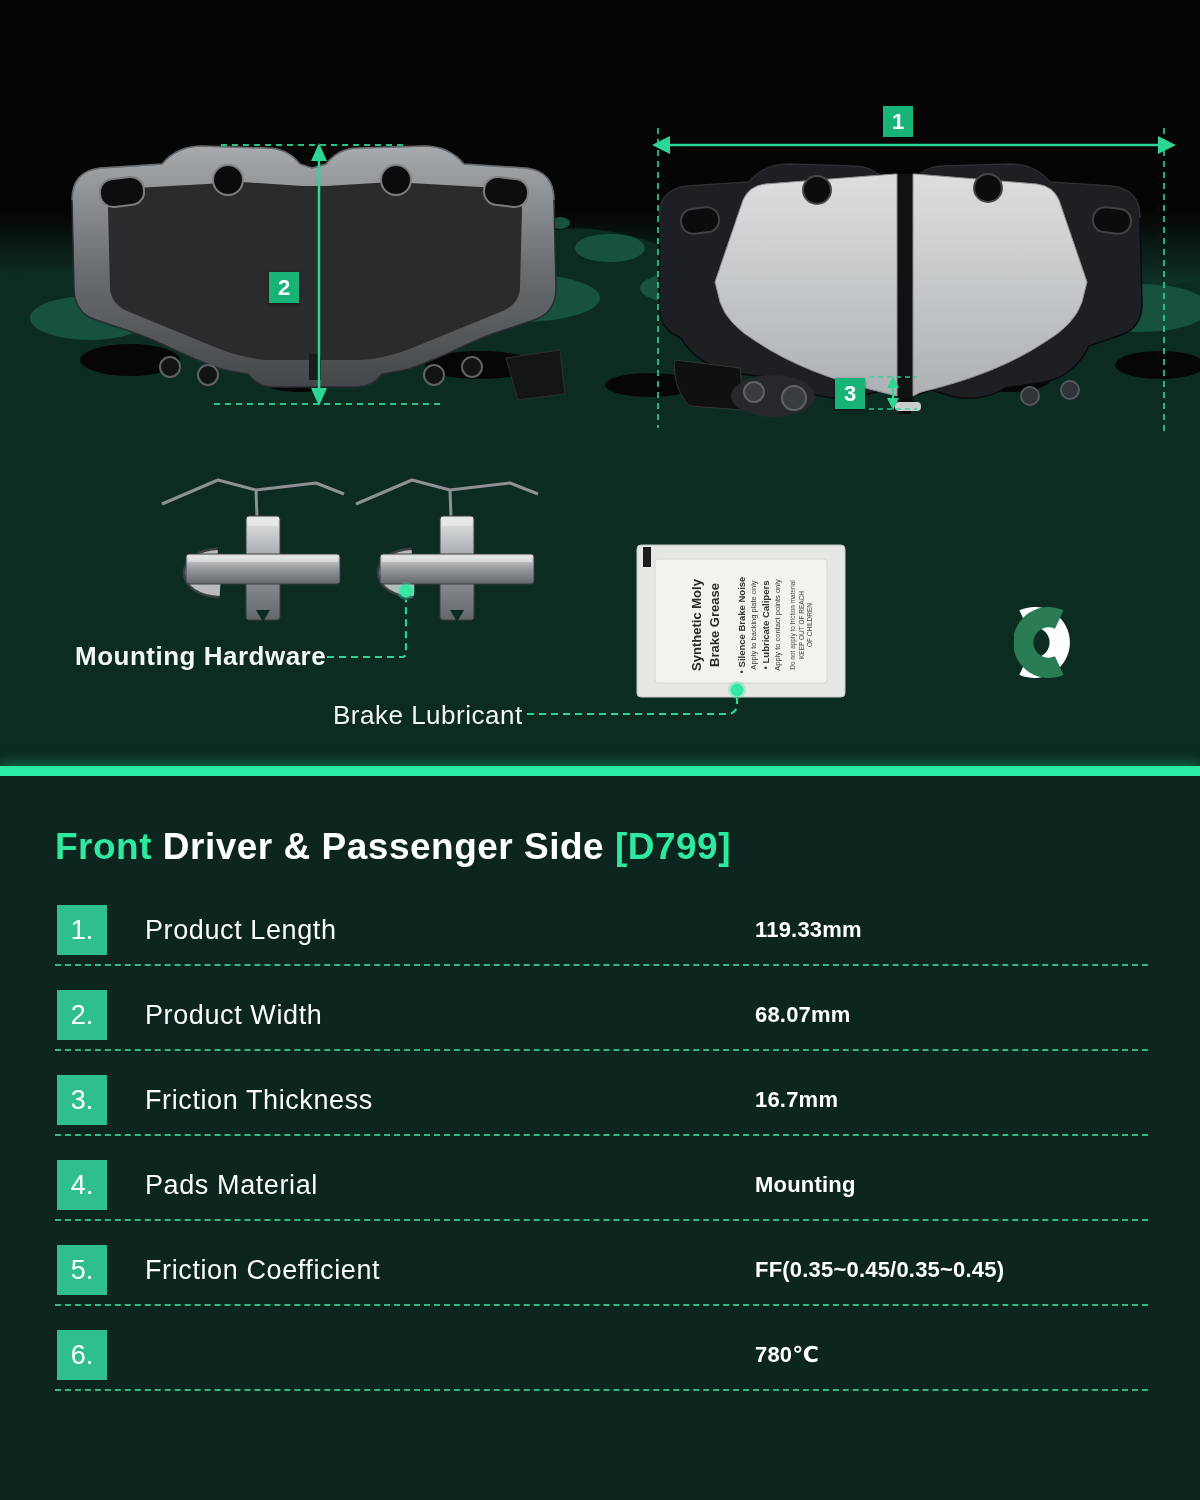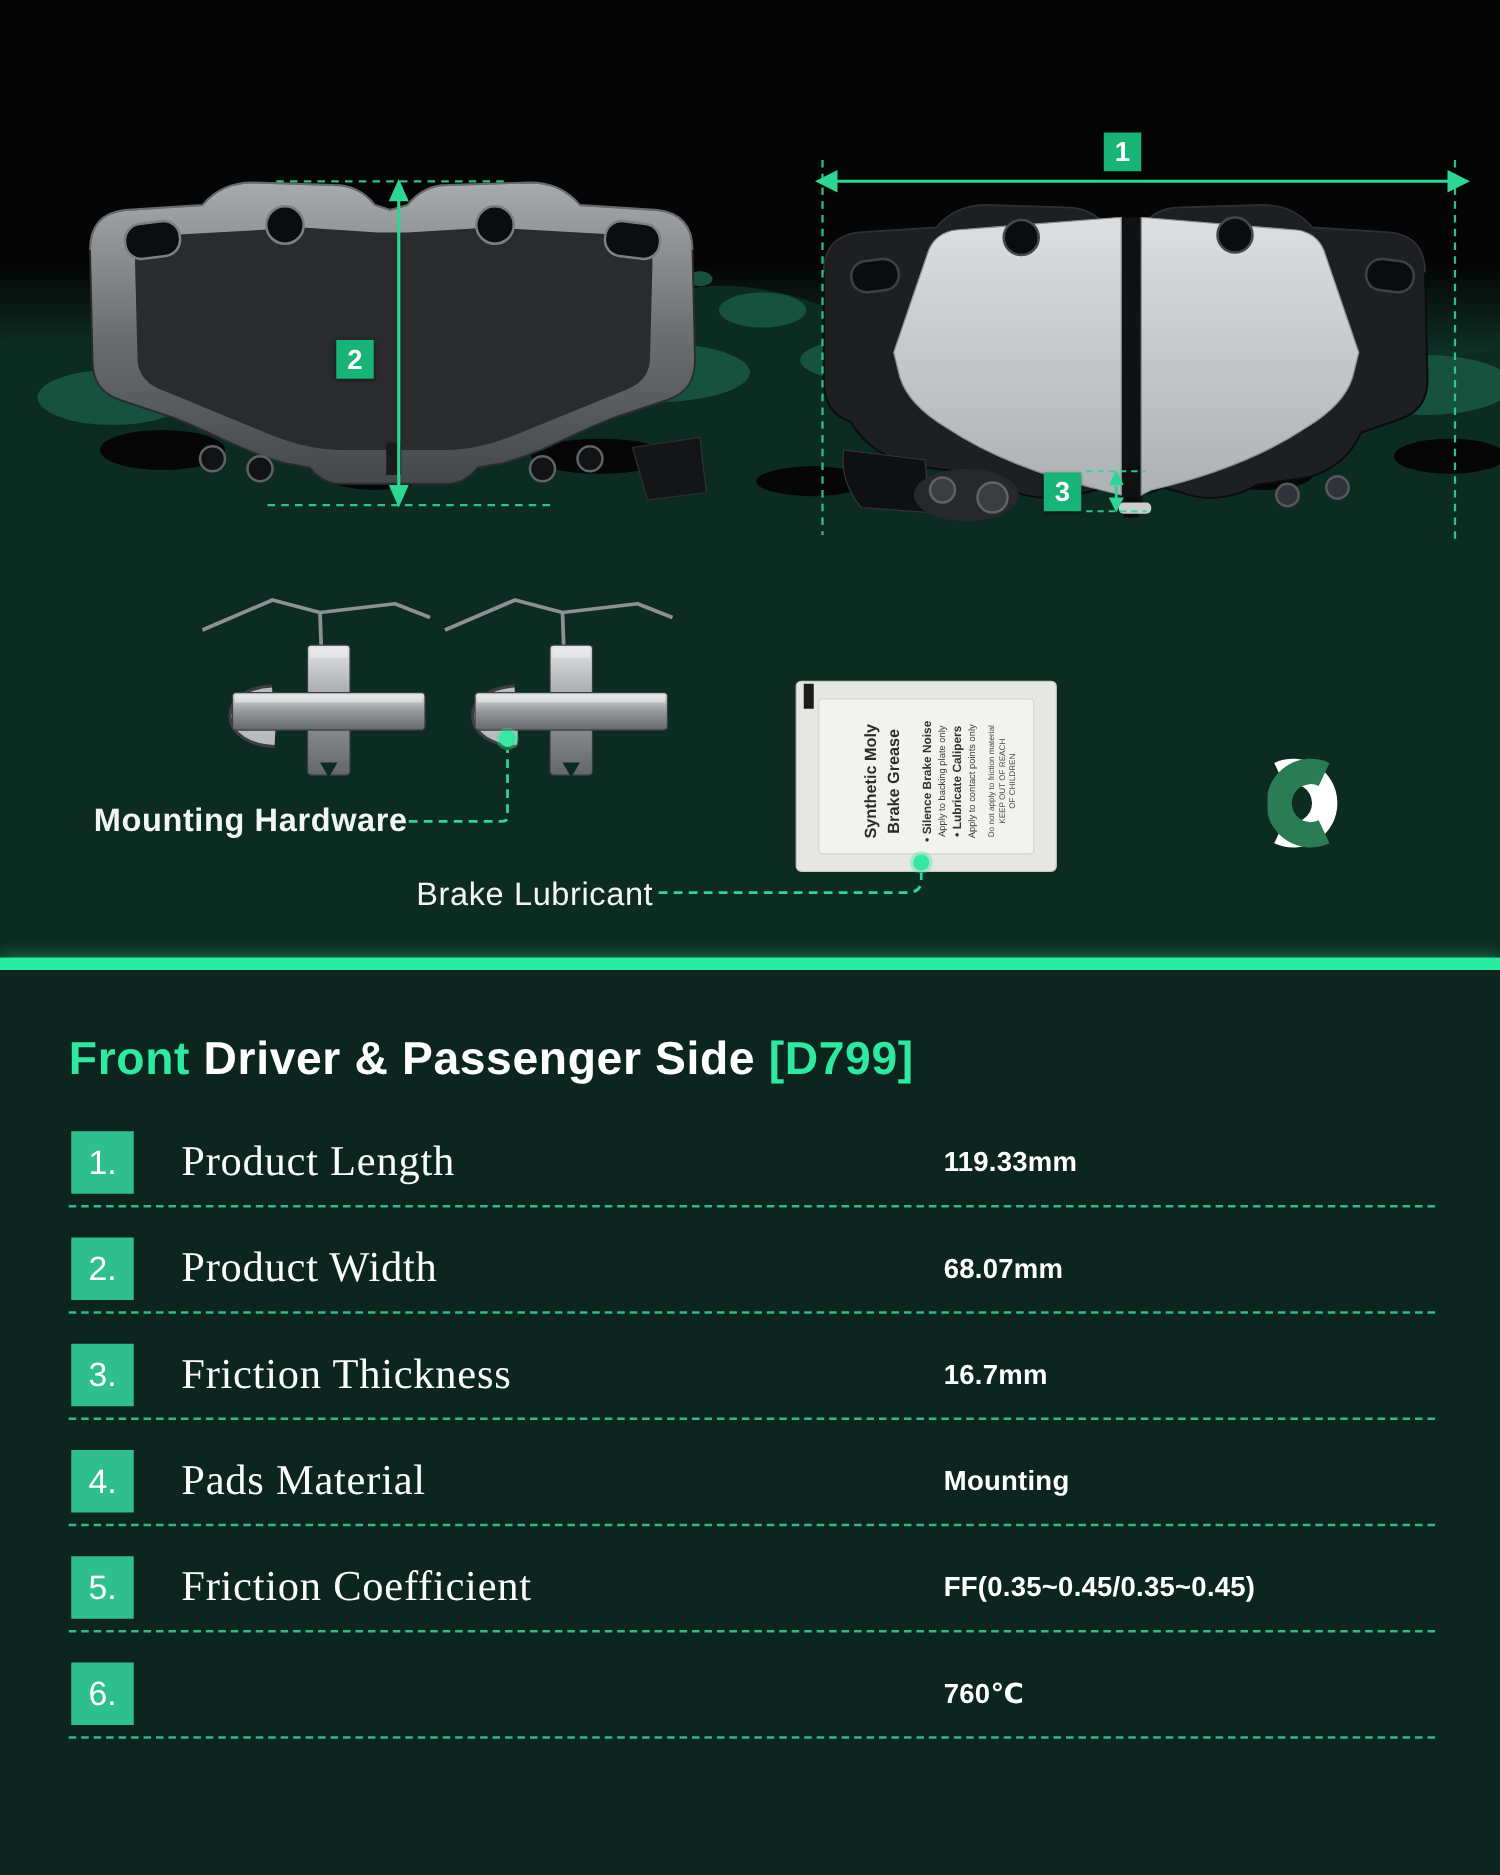--- a/index.html
+++ b/index.html
@@ -29,21 +29,21 @@
   .specs{position:absolute;left:0;top:776px;width:1200px;height:724px;background:#0c251e;}
   .heading{position:absolute;left:55px;top:50px;font-size:37px;font-weight:700;letter-spacing:.5px;color:#fff;white-space:nowrap;}
   .heading .hl{color:#2fe9a1;margin-top:24px;}
   .rows{position:absolute;left:0;top:112px;width:1200px;}
   .row{position:relative;height:85px;}
   .row::after{content:"";position:absolute;left:55px;right:52px;top:76px;
     border-top:2px dashed rgba(61,223,158,.8);}
   .badge{position:absolute;left:57px;top:17px;width:50px;height:50px;background:#2fbf8e;
     color:#fff;font-size:27px;line-height:50px;text-align:center;}
   .spec-label{position:absolute;left:145px;top:17px;height:50px;display:flex;align-items:center;
-    color:#fafbfa;font-size:34px;letter-spacing:.6px;font-family:Liberation Serif, serif;}
+    color:#fafbfa;font-size:27px;letter-spacing:.6px;}
   .spec-value{position:absolute;left:755px;top:17px;height:50px;display:flex;align-items:center;
     color:#fff;font-size:22px;font-weight:700;letter-spacing:.2px;}
 </style>
 </head>
 <body>
 
 <div class="canvas">
 
   <div class="hero">
 
@@ -254,18 +254,18 @@
         <div class="spec-label">Pads Material</div>
         <div class="spec-value">Mounting</div>
       </div>
       <div class="row">
         <div class="badge">5.</div>
         <div class="spec-label">Friction Coefficient</div>
         <div class="spec-value">FF(0.35~0.45/0.35~0.45)</div>
       </div>
       <div class="row">
         <div class="badge">6.</div>
-        <div class="spec-value">760℃</div>
+        <div class="spec-value">780℃</div>
       </div>
     </div>
 
   </div>
 </div>
 
 </body></html>

